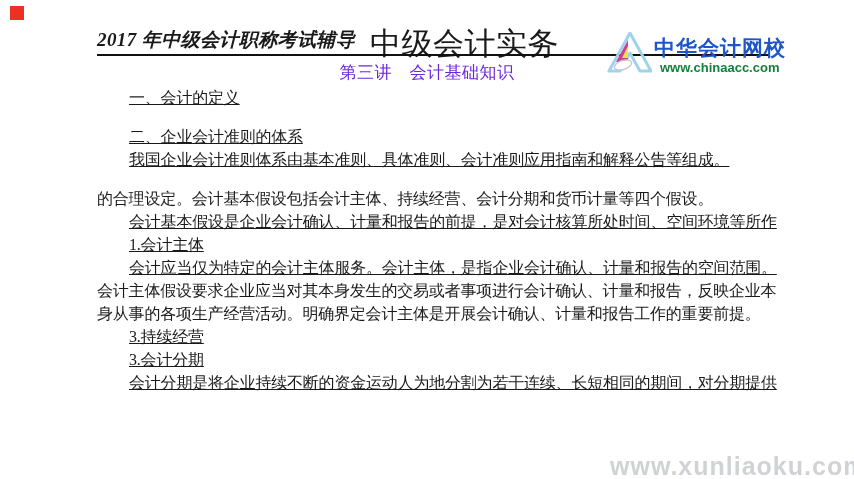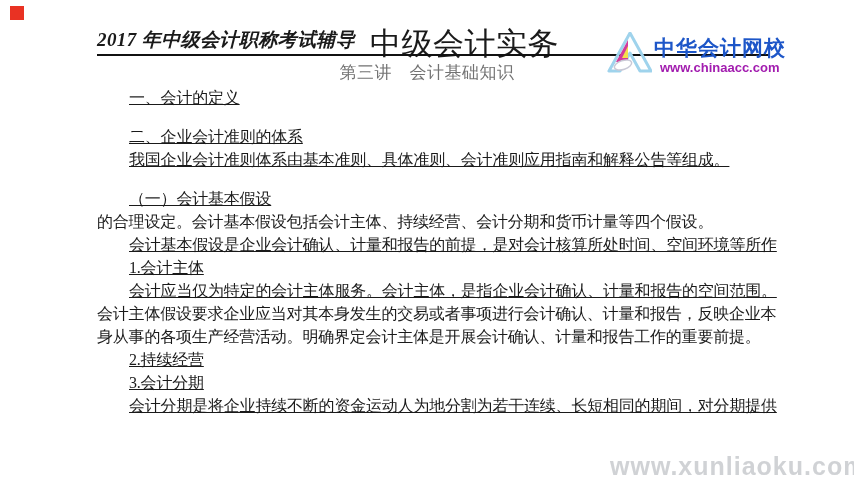--- a/index.html
+++ b/index.html
@@ -36,27 +36,27 @@
   .logo-mark{position:absolute;left:2px;top:2px;width:46px;height:42px;}
   .logo-name{
     position:absolute;left:50px;top:4px;
     font-family:"Liberation Sans", sans-serif;
     font-size:21px;font-weight:bold;color:#1d56c8;
     letter-spacing:1px;white-space:nowrap;
   }
   .logo-url{
     position:absolute;left:56px;top:30px;
     font-family:"Liberation Sans", sans-serif;
-    font-size:13px;font-weight:bold;color:#a21caf;
+    font-size:13px;font-weight:bold;color:#15803d;
     white-space:nowrap;
   }
   
   .lecture-heading{
     position:absolute;left:0;top:61px;width:854px;
-    text-align:center;font-size:17px;color:#737373;
+    text-align:center;font-size:17px;color:#6d28d9;
     letter-spacing:0.5px;
   }
   
   .body-text{
     position:absolute;left:97px;top:86px;width:700px;
     font-size:16px;letter-spacing:-0.2px;
   }
   .line{height:23px;line-height:23px;white-space:nowrap;overflow:visible;}
   .line.indent{padding-left:32px;text-decoration:underline;}
   .line.blank{height:16px;}
@@ -96,27 +96,26 @@
   </div>
 
   <div class="lecture-heading">第三讲　会计基础知识</div>
 
   <div class="body-text">
     <div class="line indent">一、会计的定义</div>
     <div class="line blank"></div>
     <div class="line indent">二、企业会计准则的体系</div>
     <div class="line indent">我国企业会计准则体系由基本准则、具体准则、会计准则应用指南和解释公告等组成。</div>
     <div class="line blank"></div>
-    <div class="line indent">（一）会计基本假设</div>
     <div class="line">的合理设定。会计基本假设包括会计主体、持续经营、会计分期和货币计量等四个假设。</div>
     <div class="line indent">会计基本假设是企业会计确认、计量和报告的前提，是对会计核算所处时间、空间环境等所作</div>
     <div class="line indent">1.会计主体</div>
     <div class="line indent">会计应当仅为特定的会计主体服务。会计主体，是指企业会计确认、计量和报告的空间范围。</div>
     <div class="line">会计主体假设要求企业应当对其本身发生的交易或者事项进行会计确认、计量和报告，反映企业本</div>
     <div class="line">身从事的各项生产经营活动。明确界定会计主体是开展会计确认、计量和报告工作的重要前提。</div>
-    <div class="line indent">2.持续经营</div>
+    <div class="line indent">3.持续经营</div>
     <div class="line indent">3.会计分期</div>
     <div class="line indent">会计分期是将企业持续不断的资金运动人为地分割为若干连续、长短相同的期间，对分期提供</div>
   </div>
 
   <div class="watermark">www.xunliaoku.com</div>
 
 </div>
 
 </body></html>

